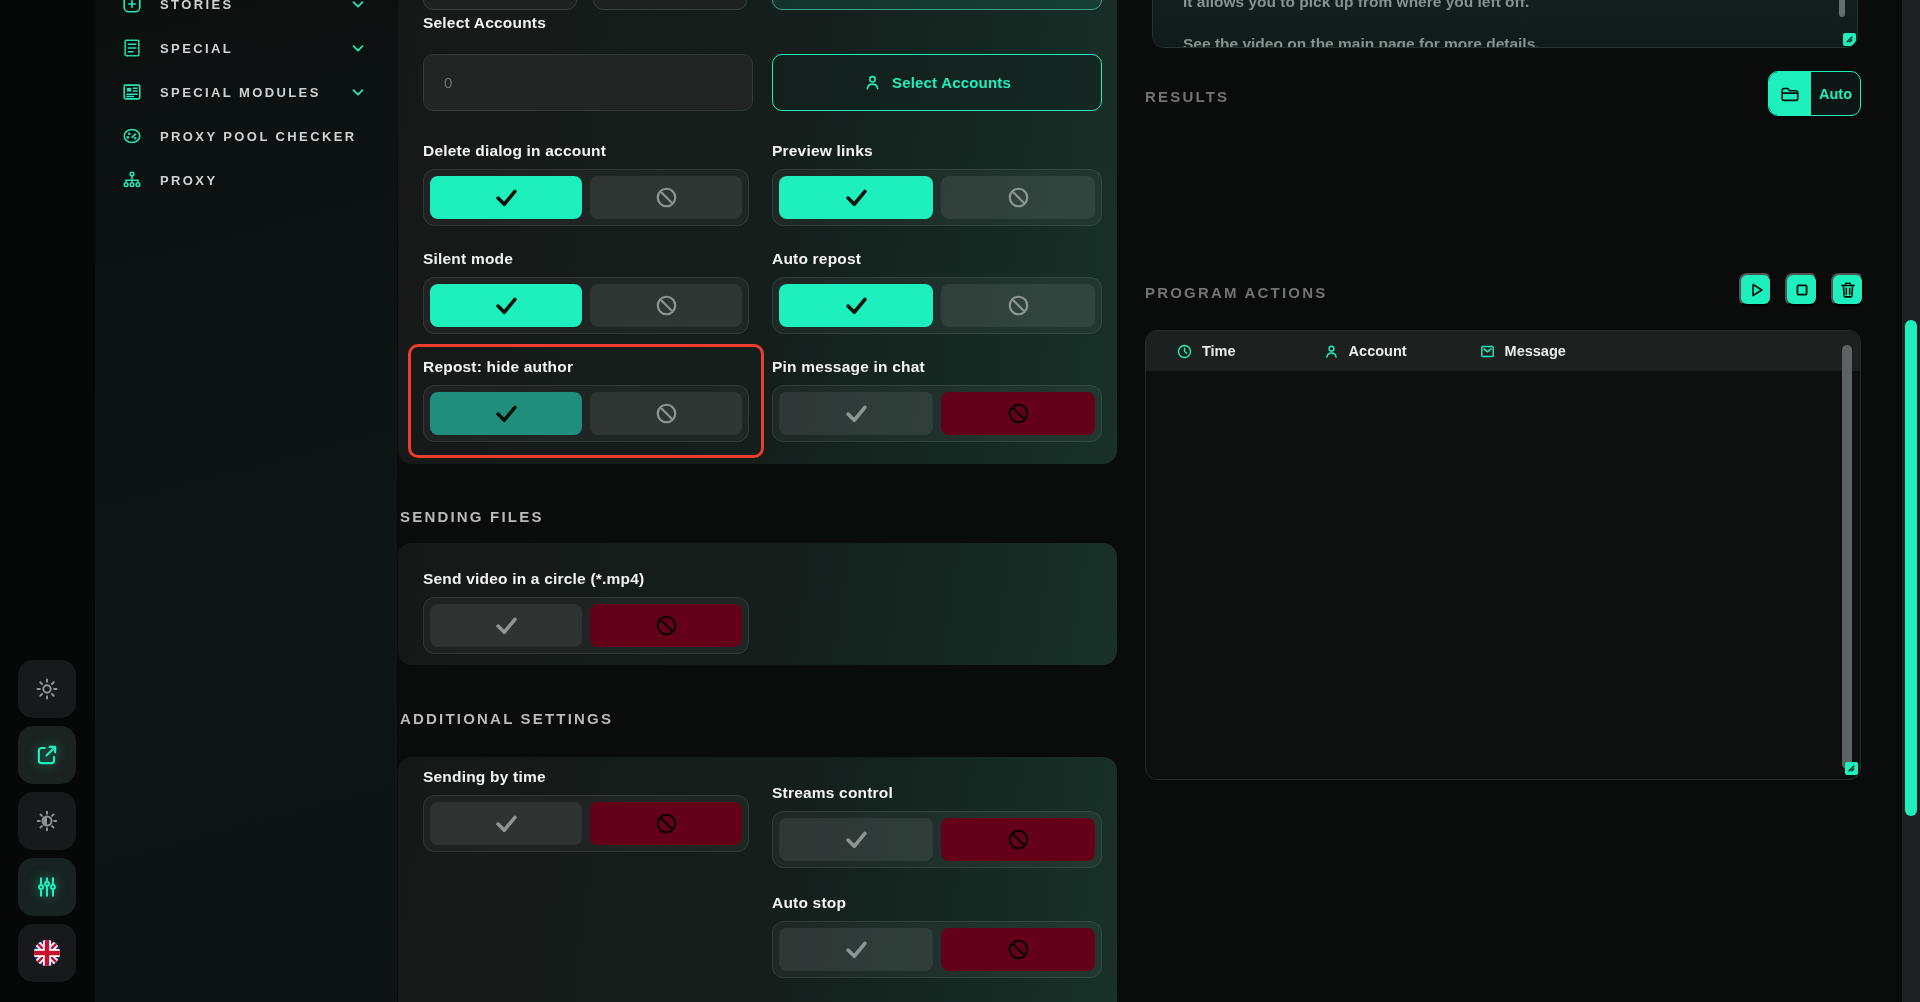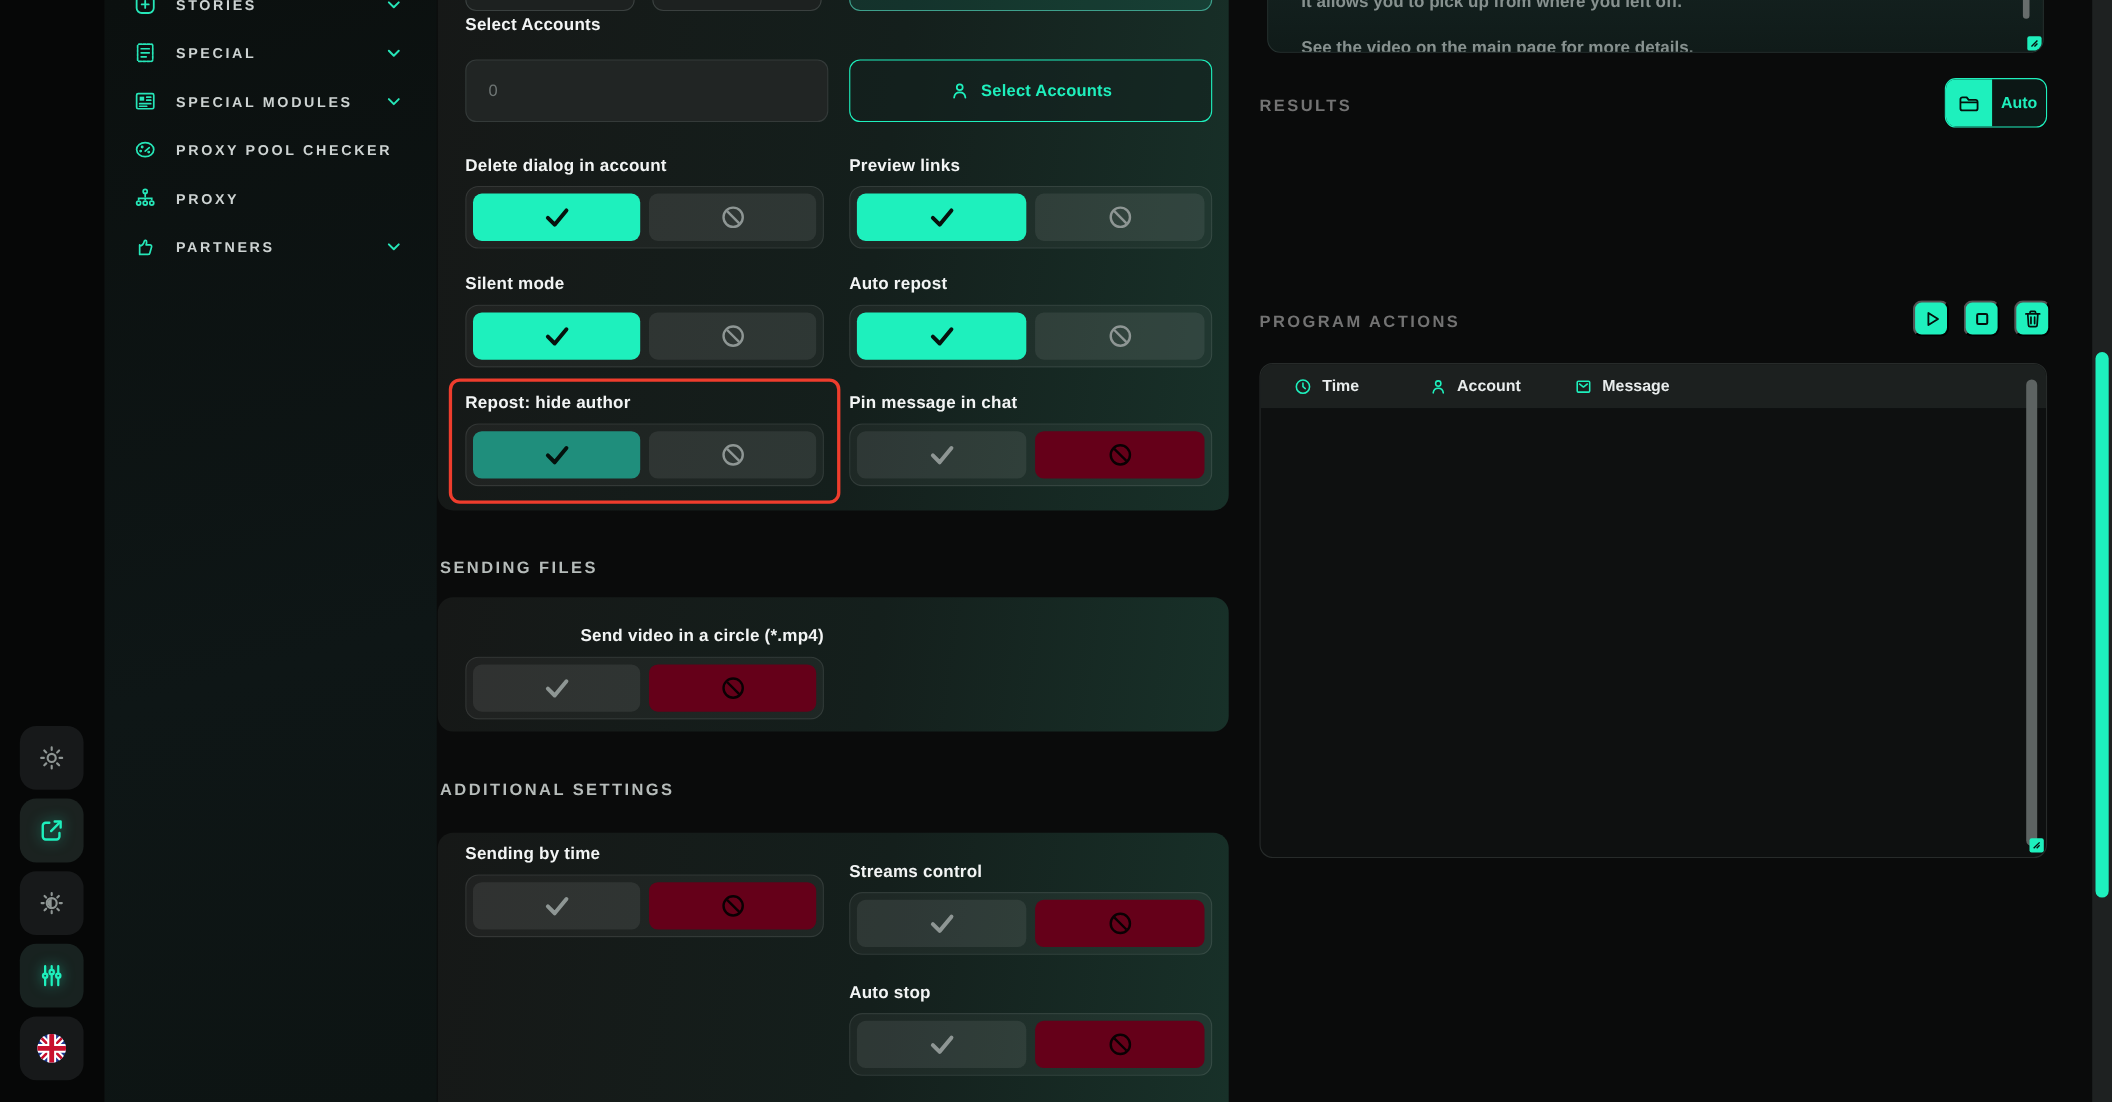--- a/index.html
+++ b/index.html
@@ -27,21 +27,21 @@
   .side-item{position:relative;display:flex;align-items:center;height:44px;
     padding:0 30px 0 26px;cursor:pointer;}
   .side-item .s-ico{width:22px;height:22px;margin-right:17px;color:#26e6b8;flex:0 0 auto;}
   .side-item .s-lbl{color:#cdd3d2;font-size:13px;font-weight:700;letter-spacing:2.4px;white-space:nowrap;}
   .side-item .s-chev{position:absolute;right:30px;width:18px;height:18px;color:#26e6b8;}
 
   
   .card{position:absolute;left:398px;width:719px;border-radius:14px;
     background:linear-gradient(98deg,#161817 0%,#141f1c 55%,#183129 100%);}
   .card1{top:-46px;height:510px;}
-  .card2{top:543px;height:122px;text-align:right;}
+  .card2{top:543px;height:122px;}
   .card3{top:757px;height:260px;}
   .sec-head{position:absolute;left:400px;color:#b6bcba;font-size:15px;font-weight:700;
     letter-spacing:2.2px;}
   .f-lbl{position:absolute;color:#f2f4f4;font-size:15.5px;font-weight:700;letter-spacing:.2px;white-space:nowrap;}
 
   .cut-input{position:absolute;height:40px;border-radius:10px;border:1px solid #3a403f;background:#1d2120;}
   .cut-input.teal{background:rgba(30,240,189,.10);border-color:#3ea08c;}
 
   .num-input{position:absolute;width:330px;height:57px;border-radius:10px;border:1px solid #343a39;
     background:#212524;color:#e8ecec;font-size:15px;padding:0 20px;outline:none;
@@ -80,21 +80,21 @@
   .open-btn .ob-ico{width:42px;background:var(--accent);display:flex;align-items:center;justify-content:center;color:#04110c;}
   .open-btn .ob-lbl{flex:1;display:flex;align-items:center;justify-content:center;color:var(--accent);
     font-size:14.5px;font-weight:700;}
 
   .act-btn{position:absolute;top:273px;width:33px;height:33px;border-radius:8px;background:var(--accent);
     display:flex;align-items:center;justify-content:center;color:#04110c;cursor:pointer;}
 
   .pa-table{position:absolute;left:1145px;top:330px;width:716px;height:450px;border-radius:12px;
     border:1px solid #272b2a;background:#0e1010;overflow:hidden;}
   .pa-head{position:absolute;left:0;top:0;width:100%;height:40px;background:#1c201f;
-    display:flex;align-items:center;}
+    display:flex;align-items:center;gap:24px;}
   .pa-col{display:flex;align-items:center;gap:9px;color:#e8ecec;font-size:14.5px;font-weight:600;}
   .pa-col .c-ico{width:17px;height:17px;color:var(--accent);}
   .tbl-thumb{position:absolute;right:8px;top:14px;width:10px;height:424px;border-radius:5px;background:#5d6362;}
 
   .page-track{position:absolute;left:1902px;top:0;width:18px;height:1002px;background:#1e2121;}
   .page-thumb{position:absolute;left:3px;top:320px;width:12px;height:496px;border-radius:6px;background:var(--accent);}
 
   svg{display:block;}
 </style>
 </head>
@@ -221,33 +221,20 @@
           <svg viewBox="0 0 24 24" fill="none" stroke="currentColor" stroke-width="1.7" stroke-linecap="round">
             <circle cx="12" cy="5.5" r="2"></circle>
             <path d="M12 7.5v3M5.5 13.5v-1.2h13v1.2M12 12.5v1"></path>
             <circle cx="5.5" cy="17" r="2"></circle>
               <circle cx="12" cy="17" r="2"></circle>
               <circle cx="18.5" cy="17" r="2"></circle>
           </svg>
         </span>
         <span class="s-lbl">PROXY</span>
       </div>
-      <div class="side-item">
-        <span class="s-ico">
-          <svg viewBox="0 0 24 24" fill="none" stroke="currentColor" stroke-width="1.7" stroke-linecap="round" stroke-linejoin="round">
-            <path d="M6.5 10.5V20M6.5 11.5c2.2 0 3.6-.8 4.6-4.6.4-1.5 2.3-1 2.3.8 0 1.3-.5 2.8-.5 2.8h3.9c1.1 0 1.8 1 1.5 2l-1.7 6c-.2.9-1 1.5-1.9 1.5H6.5"></path>
-          </svg>
-        </span>
-        <span class="s-lbl">PARTNERS</span>
-        <span class="s-chev">
-          <svg viewBox="0 0 24 24" fill="none" stroke="currentColor" stroke-width="2.4" stroke-linecap="round" stroke-linejoin="round">
-              <path d="M6 9.5l6 6 6-6"></path>
-            </svg>
-        </span>
-      </div>
     </div>
   </nav>
 
   <section class="card card1">
     <div class="cut-input" style="left:25px;top:16px;width:154px"></div>
     <div class="cut-input" style="left:195px;top:16px;width:154px"></div>
     <div class="cut-input teal" style="left:374px;top:16px;width:330px"></div>
 
     <div class="f-lbl" style="left:25px;top:60px">Select Accounts</div>
     <input class="num-input" style="left: 25px; top: 100px;" placeholder="0">

